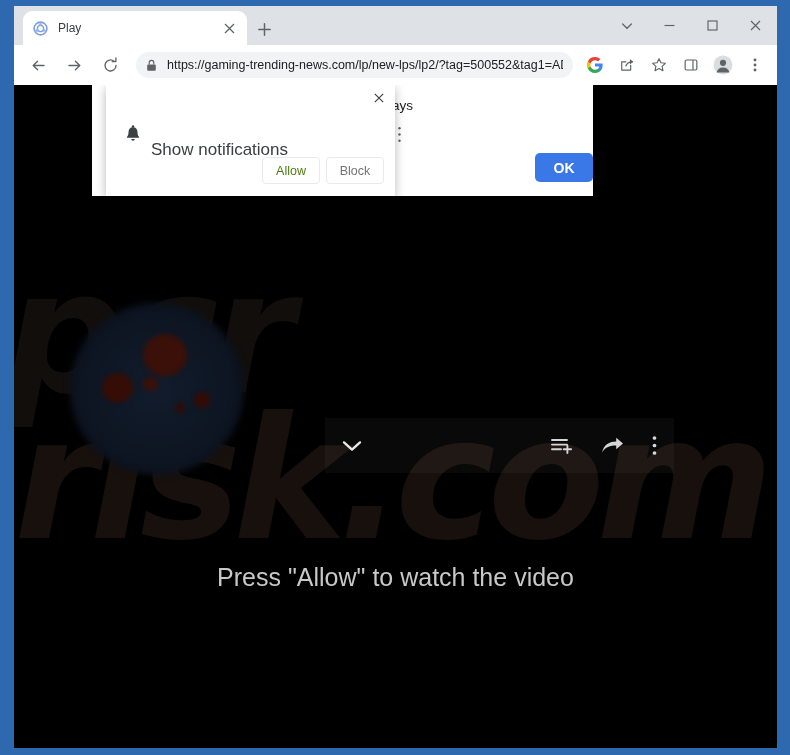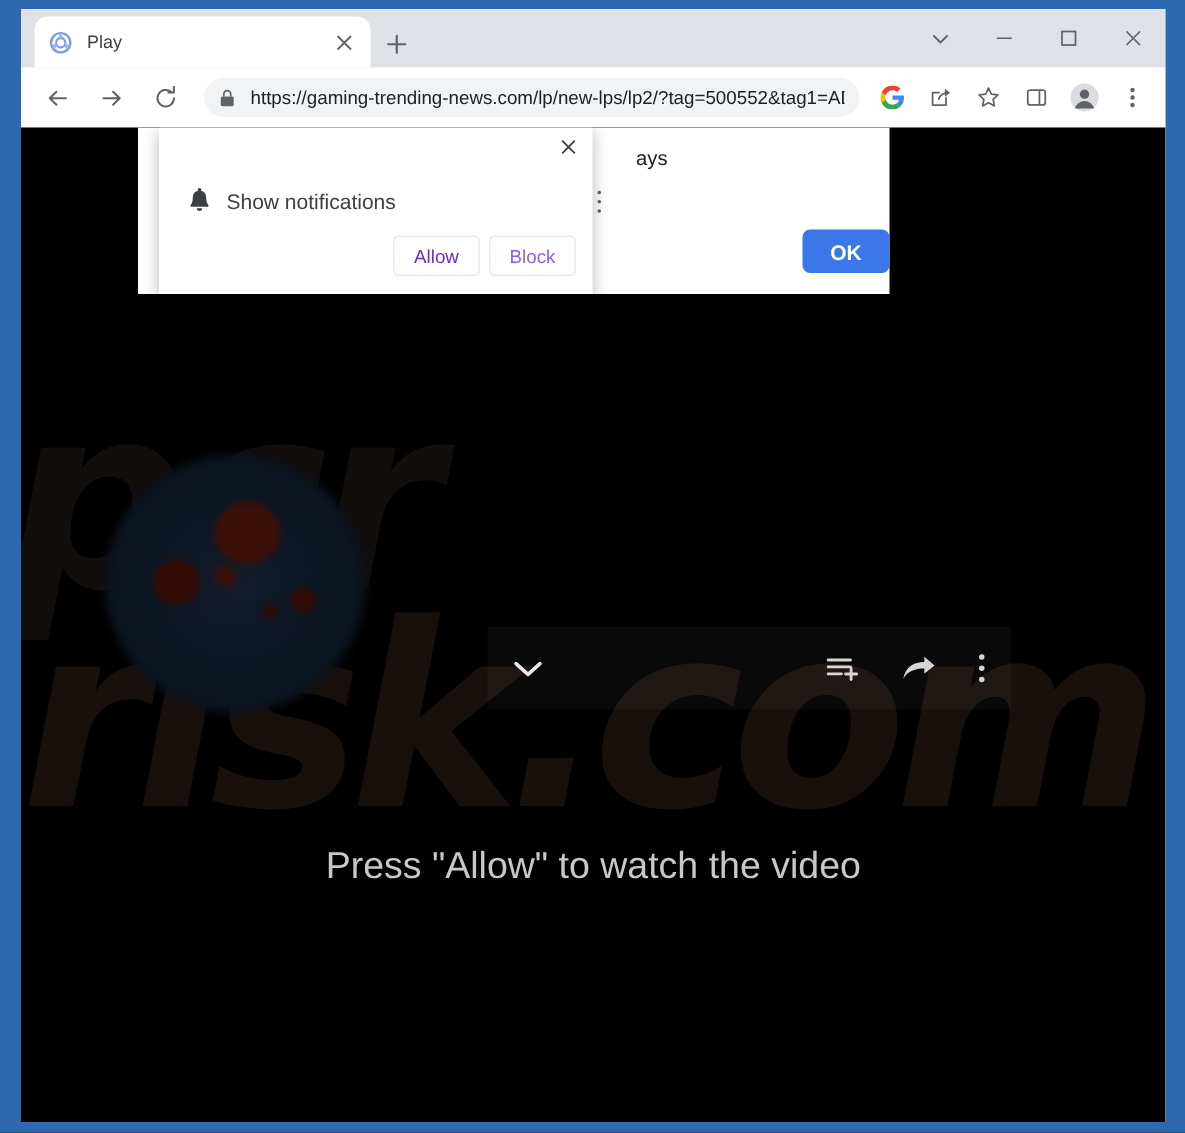--- a/index.html
+++ b/index.html
@@ -281,21 +281,20 @@
     position: absolute;
     left: 78px; top: 0px;
     width: 501px; height: 111px;
     background: #ffffff;
   }
   #bd-text {
     position: absolute;
     left: 300px; top: 13px;
     font-size: 13.5px;
     color: #202124;
-    margin-left: 32px;
   }
   #bd-dots {
     position: absolute;
     left: 305px; top: 41px;
     color: #5f6368;
   }
   #bd-ok {
     position: absolute;
     left: 443px; top: 68px;
     width: 58px; height: 29px;
@@ -331,43 +330,43 @@
     white-space: nowrap;
   }
   #perm-bell {
     position: absolute;
     left: 20px; top: 40px;
     color: #3c4043;
     display: flex; align-items: center;
   }
   #perm-label {
     position: absolute;
-    left: 45px; top: 41px;
-    font-size: 14px;
+    left: 45px; top: 55px;
+    font-size: 17px;
     color: #3c4043;
   }
   #perm-allow {
     position: absolute;
     left: 156px; top: 72px;
     width: 58px; height: 27px;
     border: 1px solid #e8eaed;
     border-radius: 4px;
     background: #fff;
-    color: #6d28d9;
+    color: #4d7c0f;
     font-size: 12.5px;
     display: flex; align-items: center; justify-content: center;
   }
   #perm-block {
     position: absolute;
     left: 220px; top: 72px;
     width: 58px; height: 27px;
     border: 1px solid #e8eaed;
     border-radius: 4px;
     background: #fff;
-    color: #8b5cf6;
+    color: #737373;
     font-size: 12.5px;
     display: flex; align-items: center; justify-content: center;
   }
 
   svg { display: block; }
 </style>
 </head>
 <body>
 
 <div id="window-frame">

